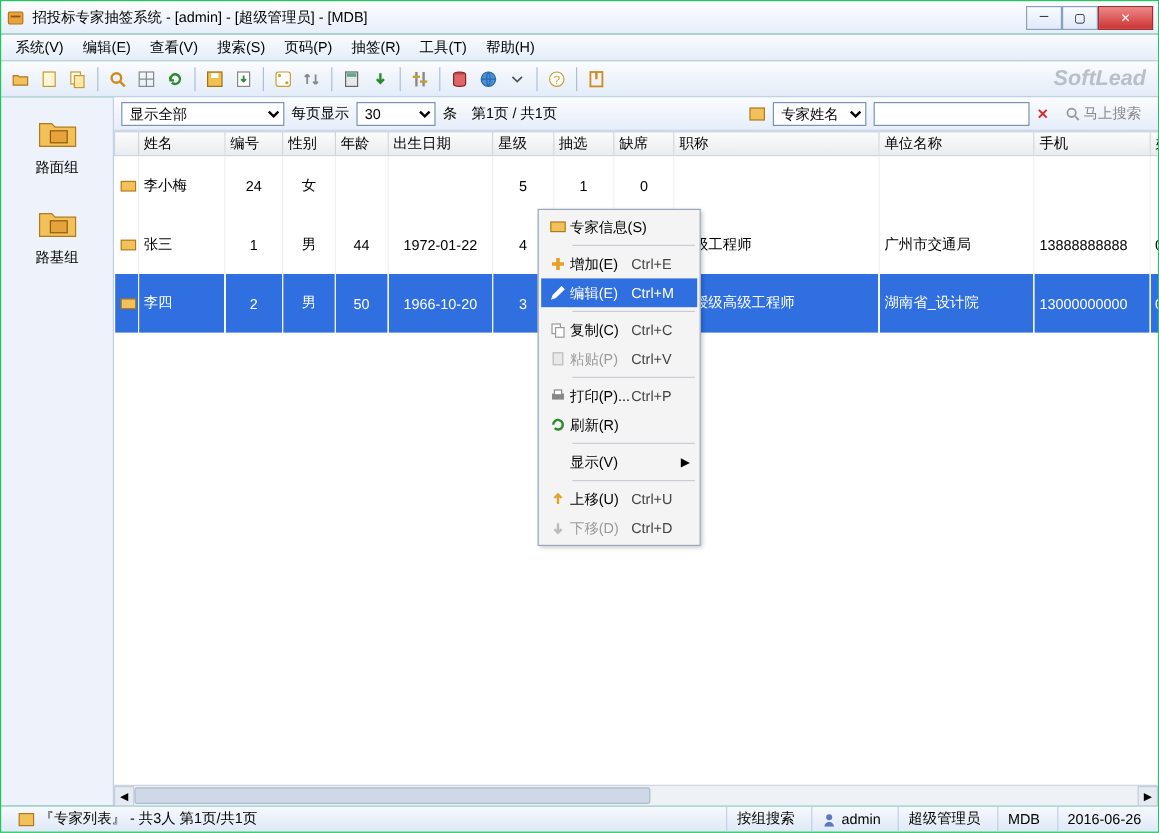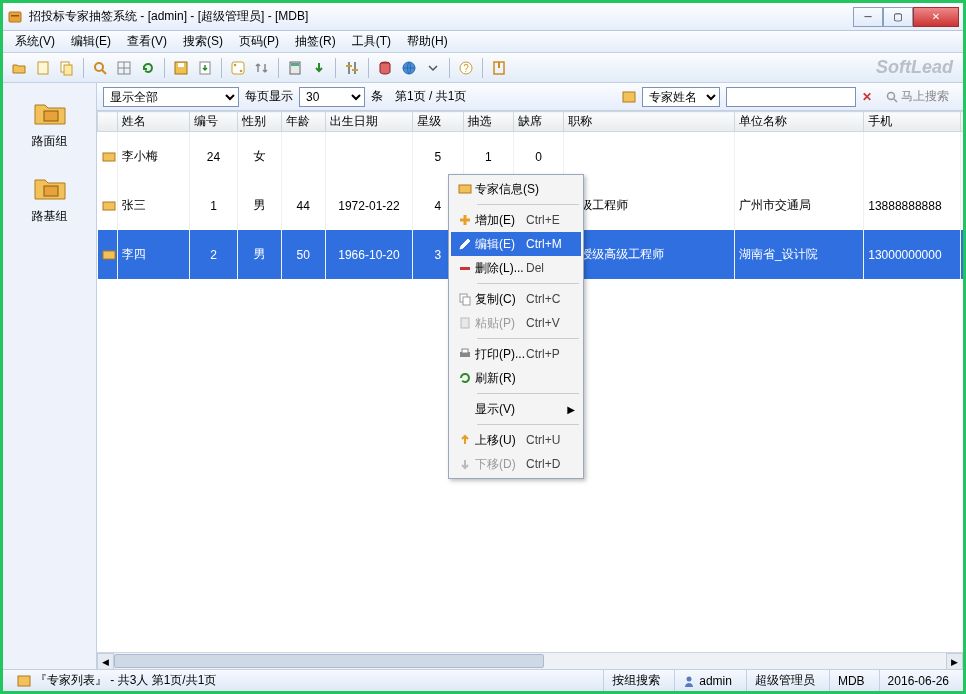--- a/index.html
+++ b/index.html
@@ -1,17 +1,17 @@
 <!DOCTYPE html>
 <html><head>
 <meta charset="utf-8">
 <style>
 * { box-sizing: border-box; margin: 0; padding: 0; }
 body { font-family: "Microsoft YaHei", "SimSun", Tahoma, sans-serif; font-size: 12px; background: #f0f0f0; width: 966px; height: 694px; overflow: hidden; }
-.window { width: 966px; height: 694px; background: #22c55e; border: 3px solid #22c55e; display: flex; flex-direction: column; }
+.window { width: 966px; height: 694px; background: #22c55e; border: 1px solid #22c55e; display: flex; flex-direction: column; }
 .titlebar { height: 28px; background: linear-gradient(#fdfdff, #e6eefb); display: flex; align-items: center; padding: 0 4px; border-bottom: 1px solid #b9c7de; }
 .titlebar-icon { width: 16px; height: 16px; margin-right: 6px; display: inline-flex; align-items: center; justify-content: center; }
 .titlebar-text { flex: 1; color: #000; }
 .win-btns { display: flex; gap: 0; }
 .win-btn { width: 30px; height: 20px; border: 1px solid #8aa0c0; background: linear-gradient(#f8fbff,#e0ebfa); display: flex; align-items: center; justify-content: center; font-size: 10px; cursor: pointer; }
 .win-btn.close { background: linear-gradient(#e88,#c33); color: #fff; width: 46px; border-color:#a03030; }
 .menubar { height: 22px; background: linear-gradient(#fafcff,#e4edf9); display: flex; align-items: flex-end; padding-left: 6px; gap: 4px; border-bottom: 1px solid #c3d0e4; }
 .menuitem { padding: 2px 6px; cursor: pointer; }
 .toolbar { height: 30px; background: linear-gradient(#fbfcfe,#e2ecf8); display: flex; align-items: center; padding: 0 6px; gap: 4px; border-bottom: 1px solid #c3d0e4; position: relative; }
 .tb-btn { width: 20px; height: 20px; display: flex; align-items: center; justify-content: center; cursor: pointer; border-radius: 2px; }
@@ -413,29 +413,20 @@
     </div>
     <div class="cm-item sel">
       <span class="cm-icon">
           <svg width="14" height="14">
             <path d="M2 12l1-3 7-7 2 2-7 7z" fill="#fff" stroke="#fff"></path>
           </svg>
         </span>
       <span class="cm-label">编辑(E)</span>
       <span class="cm-sc">Ctrl+M</span>
     </div>
-    <div class="cm-item">
-      <span class="cm-icon">
-          <svg width="14" height="14">
-            <rect x="2" y="6" width="10" height="3" fill="#c33"></rect>
-          </svg>
-        </span>
-      <span class="cm-label">删除(L)...</span>
-      <span class="cm-sc">Del</span>
-    </div>
     <div class="cm-sep"></div>
     <div class="cm-item">
       <span class="cm-icon">
           <svg width="14" height="14">
             <rect x="2" y="2" width="7" height="8" fill="#fff" stroke="#999"></rect>
             <rect x="5" y="5" width="7" height="8" fill="#fff" stroke="#999"></rect>
           </svg>
         </span>
       <span class="cm-label">复制(C)</span>
       <span class="cm-sc">Ctrl+C</span>

